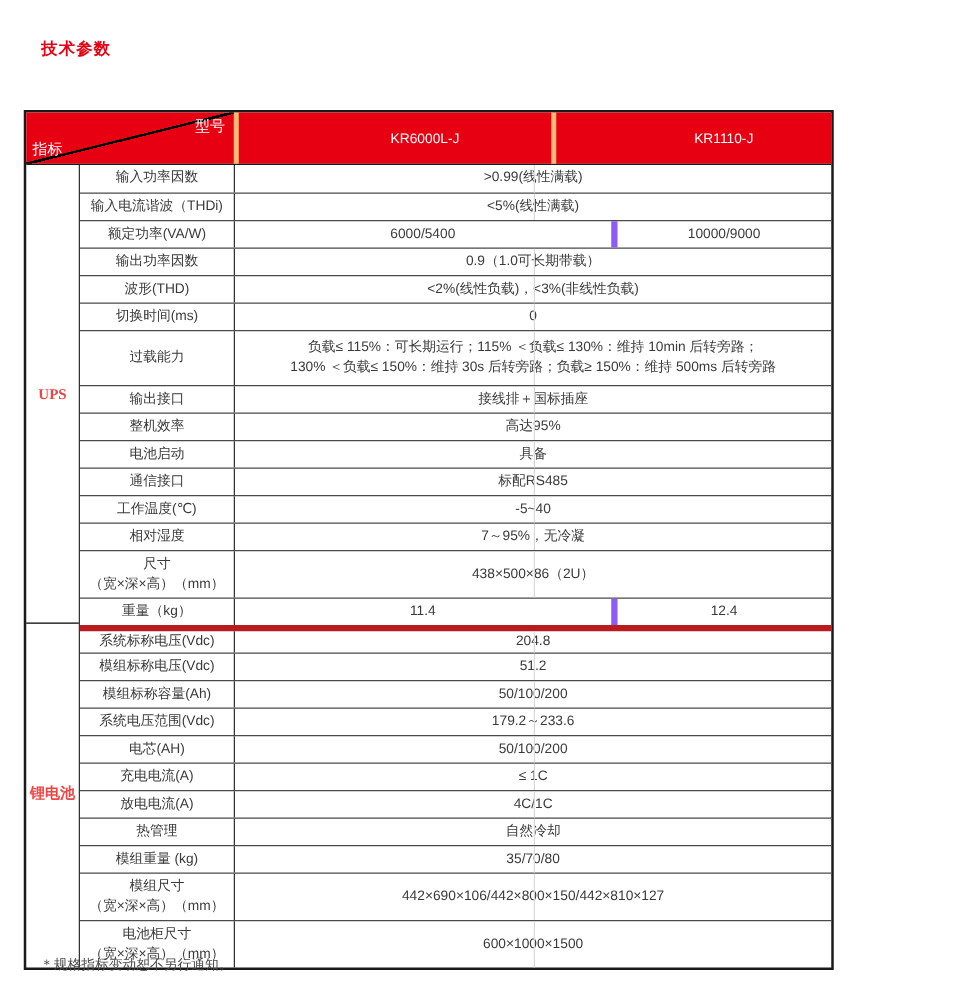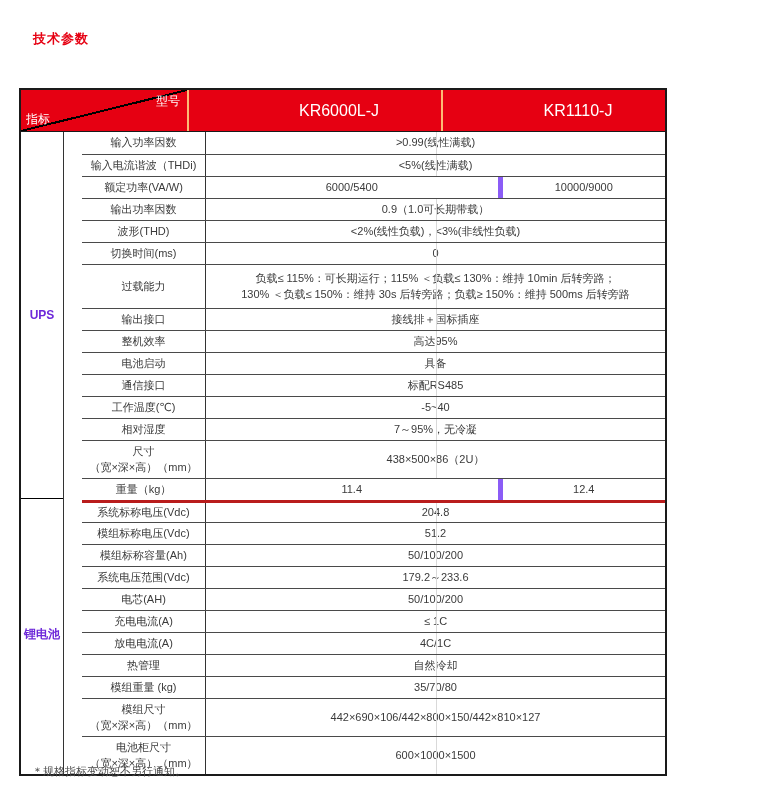--- a/index.html
+++ b/index.html
@@ -24,41 +24,41 @@
     background:
       linear-gradient(to bottom right,
         rgba(0,0,0,0) calc(50% - 1px), #000 calc(50% - 1px),
         #000 calc(50% + 1px), rgba(0,0,0,0) calc(50% + 1px));
     font-size:12px;
   }
   .corner .tr { position:absolute; top:3px; right:7px; }
   .corner .bl { position:absolute; bottom:3px; left:5px;margin-top:39px; }
   .model-cell {
     display:flex; align-items:center; justify-content:center;
-    border-left:2px solid #fdba74; font-size:16px;padding-left:48px;
+    border-left:4px solid #fdba74; font-size:11px;padding-left:48px;
   }
   .model-a { flex:0 0 254px; }
   .model-b { flex:1; }
 
   
   .tbody { display:flex; border-top:1px solid #1a1a1a; }
   .group-col { width:43px; flex:0 0 43px; border-right:1px solid #333; display:flex; flex-direction:column; }
   .group-cell {
     display:flex; align-items:center; justify-content:center;
-    font-weight:bold; font-size:12px; color:#6d28d9; text-align:center;
+    font-weight:bold; font-size:12px; color:#ef4444; text-align:center;font-family:Liberation Serif, serif;
   }
   .group-ups { height:366px; }
   .group-bat { height:272px; border-top:1px solid #000; }
 
-  .rows-col { flex:1; display:flex; flex-direction:column;margin-left:18px; }
+  .rows-col { flex:1; display:flex; flex-direction:column; }
   .row { display:flex; height:22px; border-top:1px solid #4a4a4a; }
   .row:first-child { border-top:none; }
   .row.tall { height:44px; }
   .row.dim  { height:38px; }
-  .row.section-start { border-top:3px solid #b91c1c; }
+  .row.section-start { border-top:5px solid #b91c1c; }
 
   .cell { display:flex; flex-direction:column; align-items:center; justify-content:center; text-align:center; line-height:1.45; }
   .param { width:124px; flex:0 0 124px; border-right:1px solid #333; padding:0 2px; }
   .val   { flex:1; position:relative; padding:0 6px; }
   .val.merged::after {
     content:""; position:absolute; left:50%; top:0; bottom:0; width:1px;
     background:#d9d9d9;
   }
   .val-half { flex:0 0 50%; }
   .val-half + .val-half { border-left:5px solid #8b5cf6; flex:1; }

